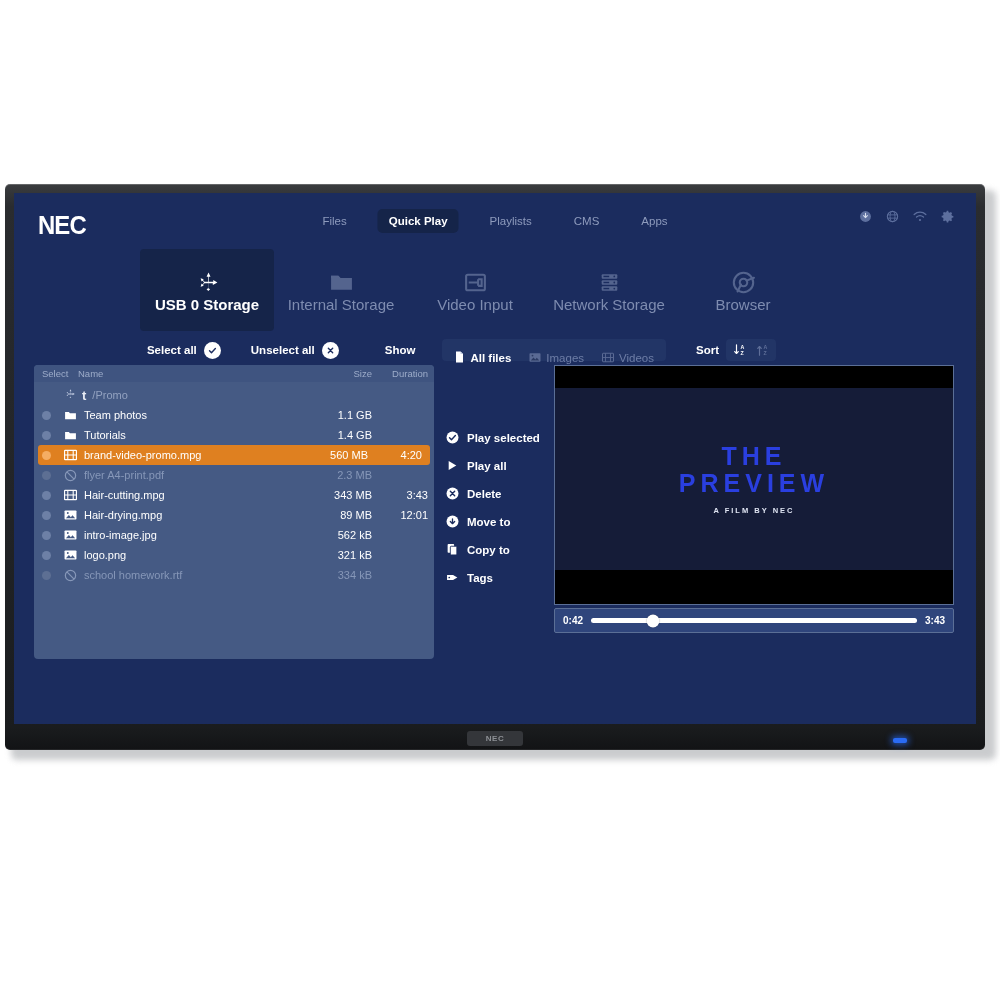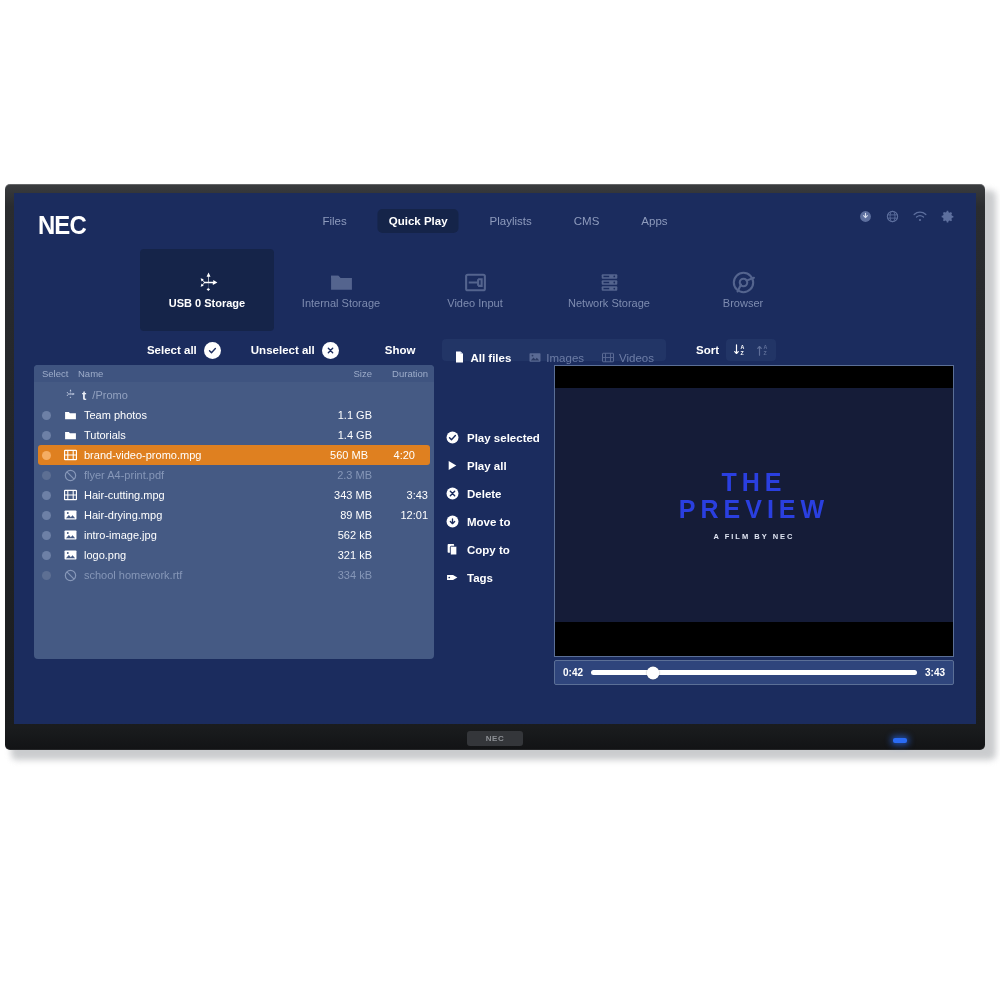--- a/index.html
+++ b/index.html
@@ -157,21 +157,21 @@
 
   .source {
     width: 134px;
     height: 82px;
     border-radius: 4px;
     display: flex;
     flex-direction: column;
     align-items: center;
     justify-content: center;
     color: #7e8cb0;
-    font-size: 11px;
+    font-size: 15px;
   }
   .source.active {
     background: #152449;
     color: #ffffff;
     font-weight: bold;
   }
   .source .ico { opacity: .85; }
   .source.active .ico { opacity: 1; }
   .source .slabel { line-height: 13px; }
 
@@ -305,21 +305,21 @@
   .fl-row.selected .dot { background: #f5ad63; }
   .fl-row.disabled .dot { background: #5d6f93; }
 
   .fl-row .r-icon {
     width: 20px;
     display: flex; align-items: center;
   }
   .fl-row .r-name { flex: 1; white-space: nowrap; overflow: hidden; }
   .fl-row .r-size { width: 62px; text-align: right; }
   .fl-row .r-dur  { width: 62px; text-align: right; padding-right: 6px; }
-  .fl-row.selected .r-dur { padding-right: 15px; }
+  .fl-row.selected .r-dur { padding-right: 8px; }
 
   .crumb-inner { display: flex; align-items: center; gap: 6px; padding-left: 22px; }
   .crumb-up { color: #e8ecf5; font-size: 13px; font-weight: bold; line-height: 11px; }
 
   
   .actions {
     width: 118px;
     padding-top: 64px;
     padding-left: 12px;
     display: flex;
@@ -337,21 +337,21 @@
   }
 
   
   .preview {
     width: 400px;
     margin-left: 2px;
   }
   .video-box {
     position: relative;
     width: 400px;
-    height: 292px;
+    height: 240px;
     background: #000000;
     border: 1px solid #5b6f96;
     overflow: hidden;
   }
   .video-inner {
     position: absolute;
     left: 0; right: 0;
     top: 22px; bottom: 34px;
     background: #151c38;
     display: flex;

